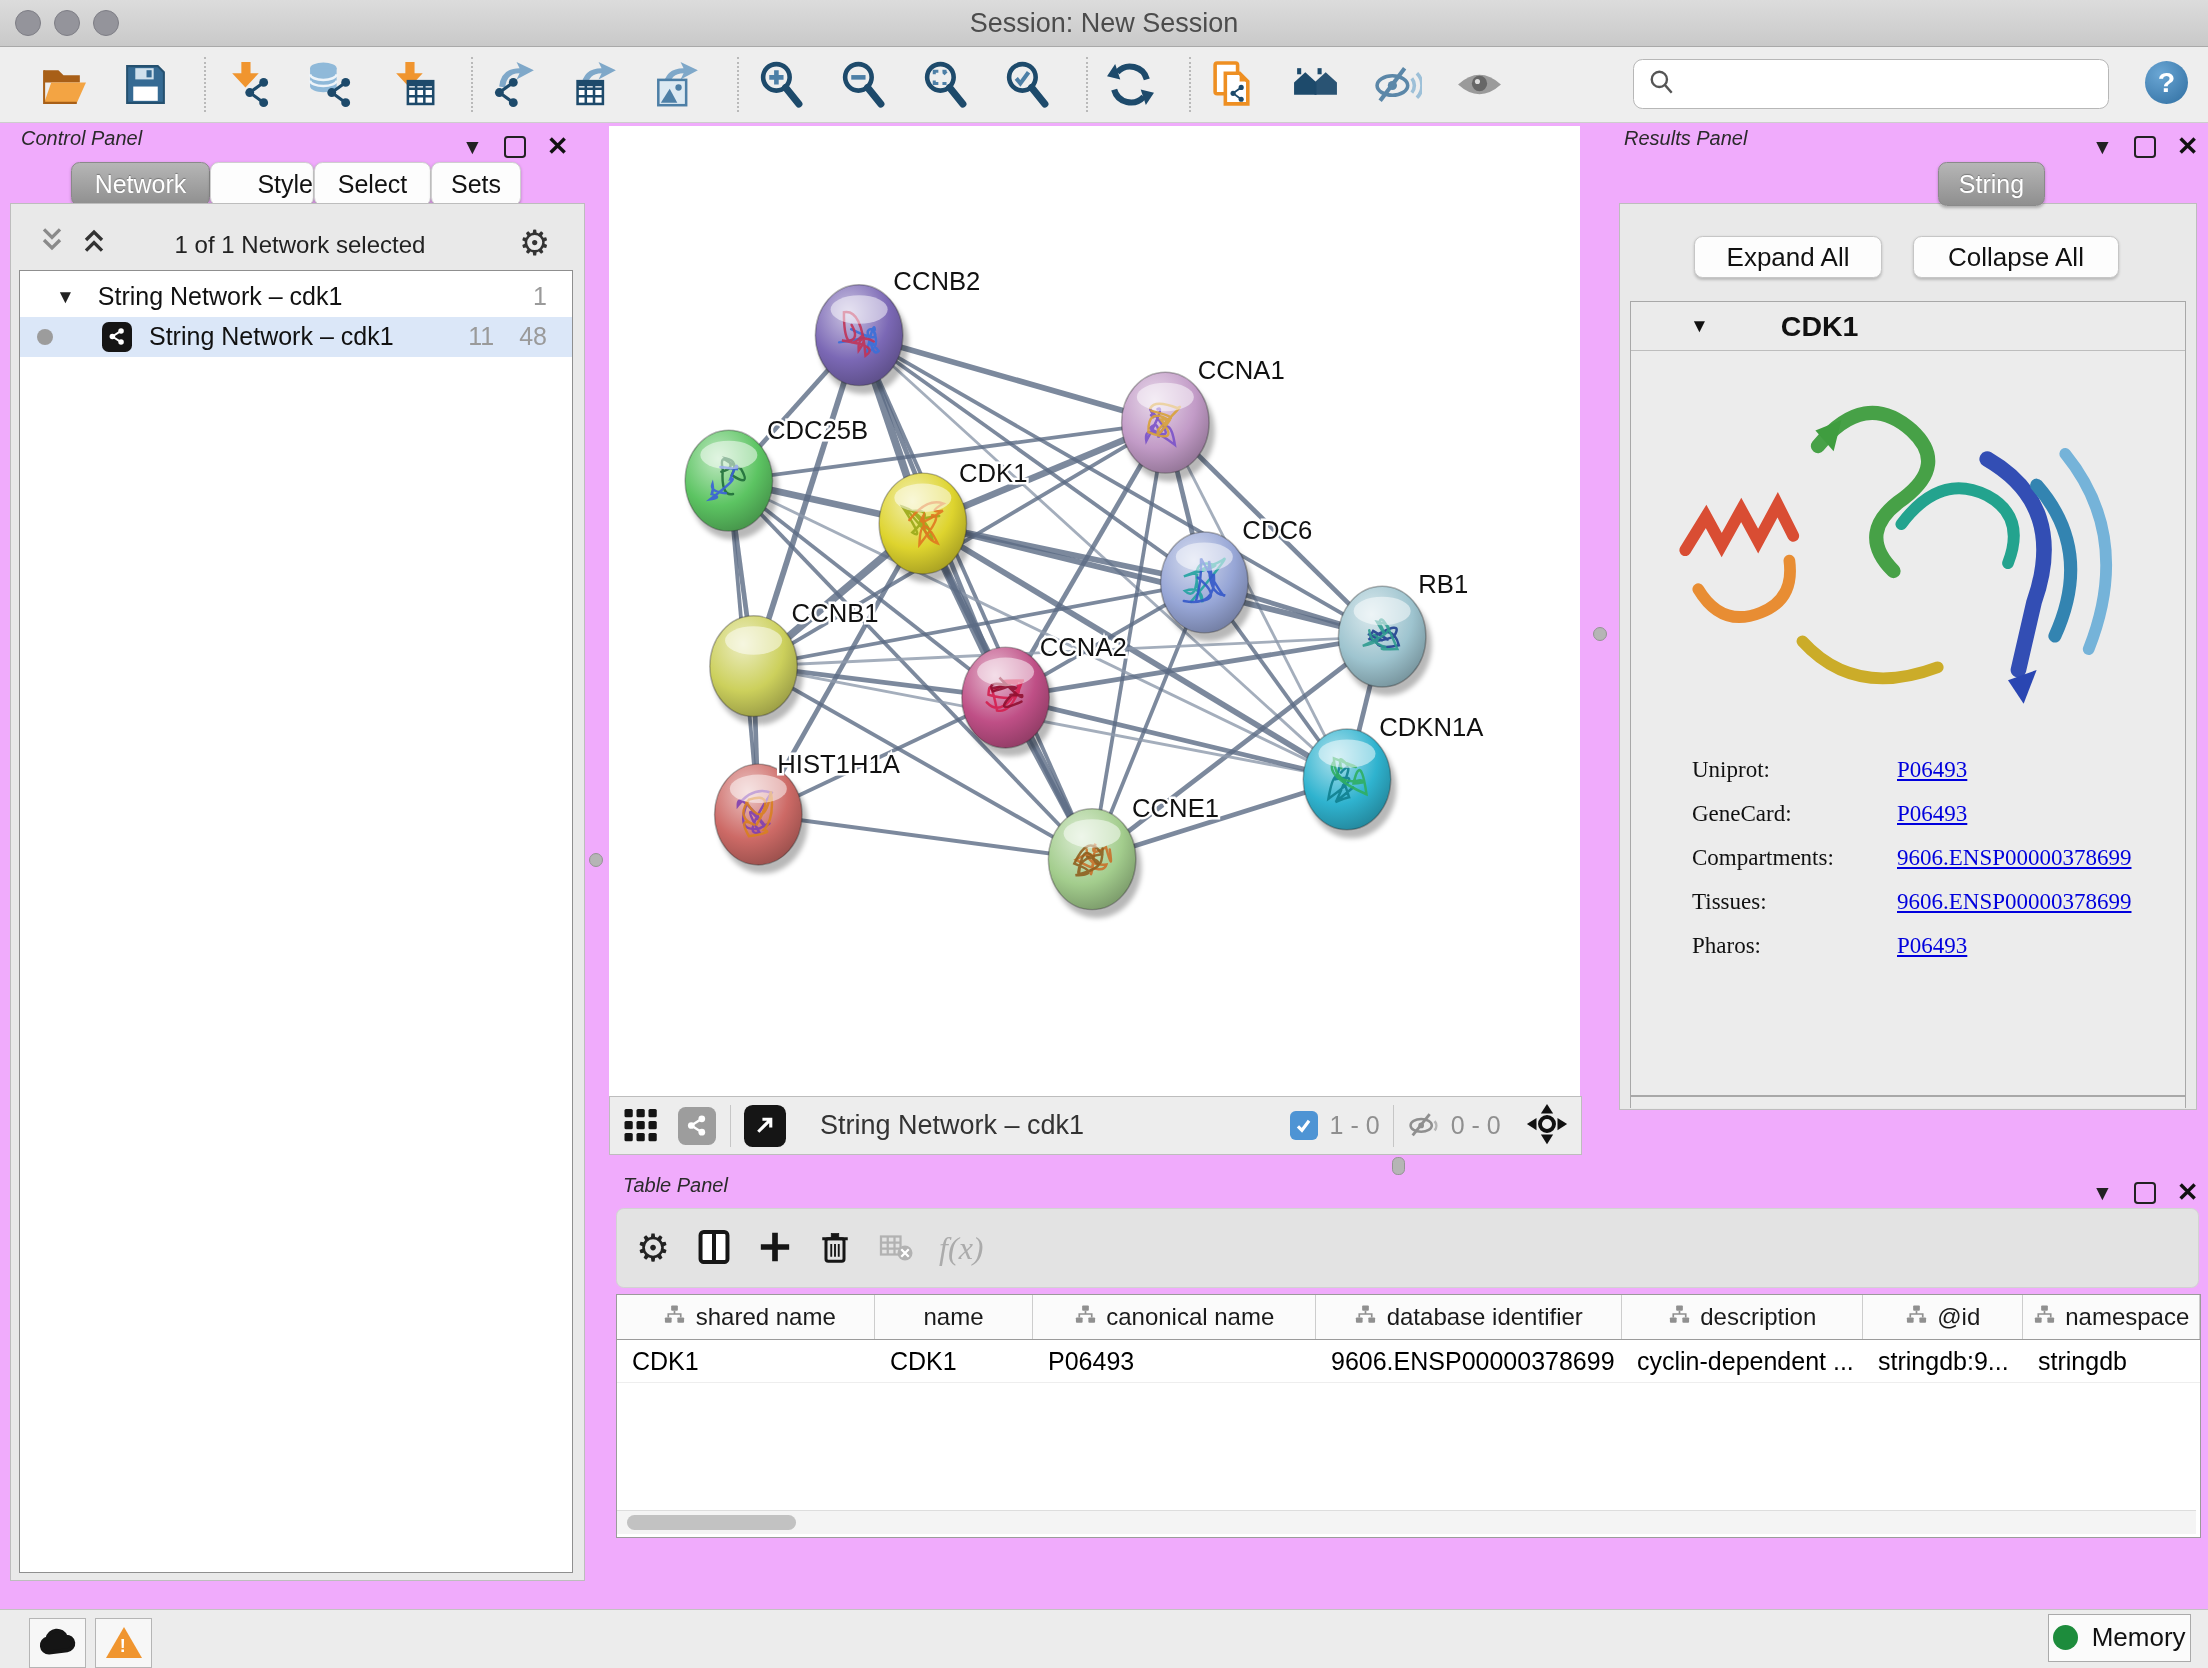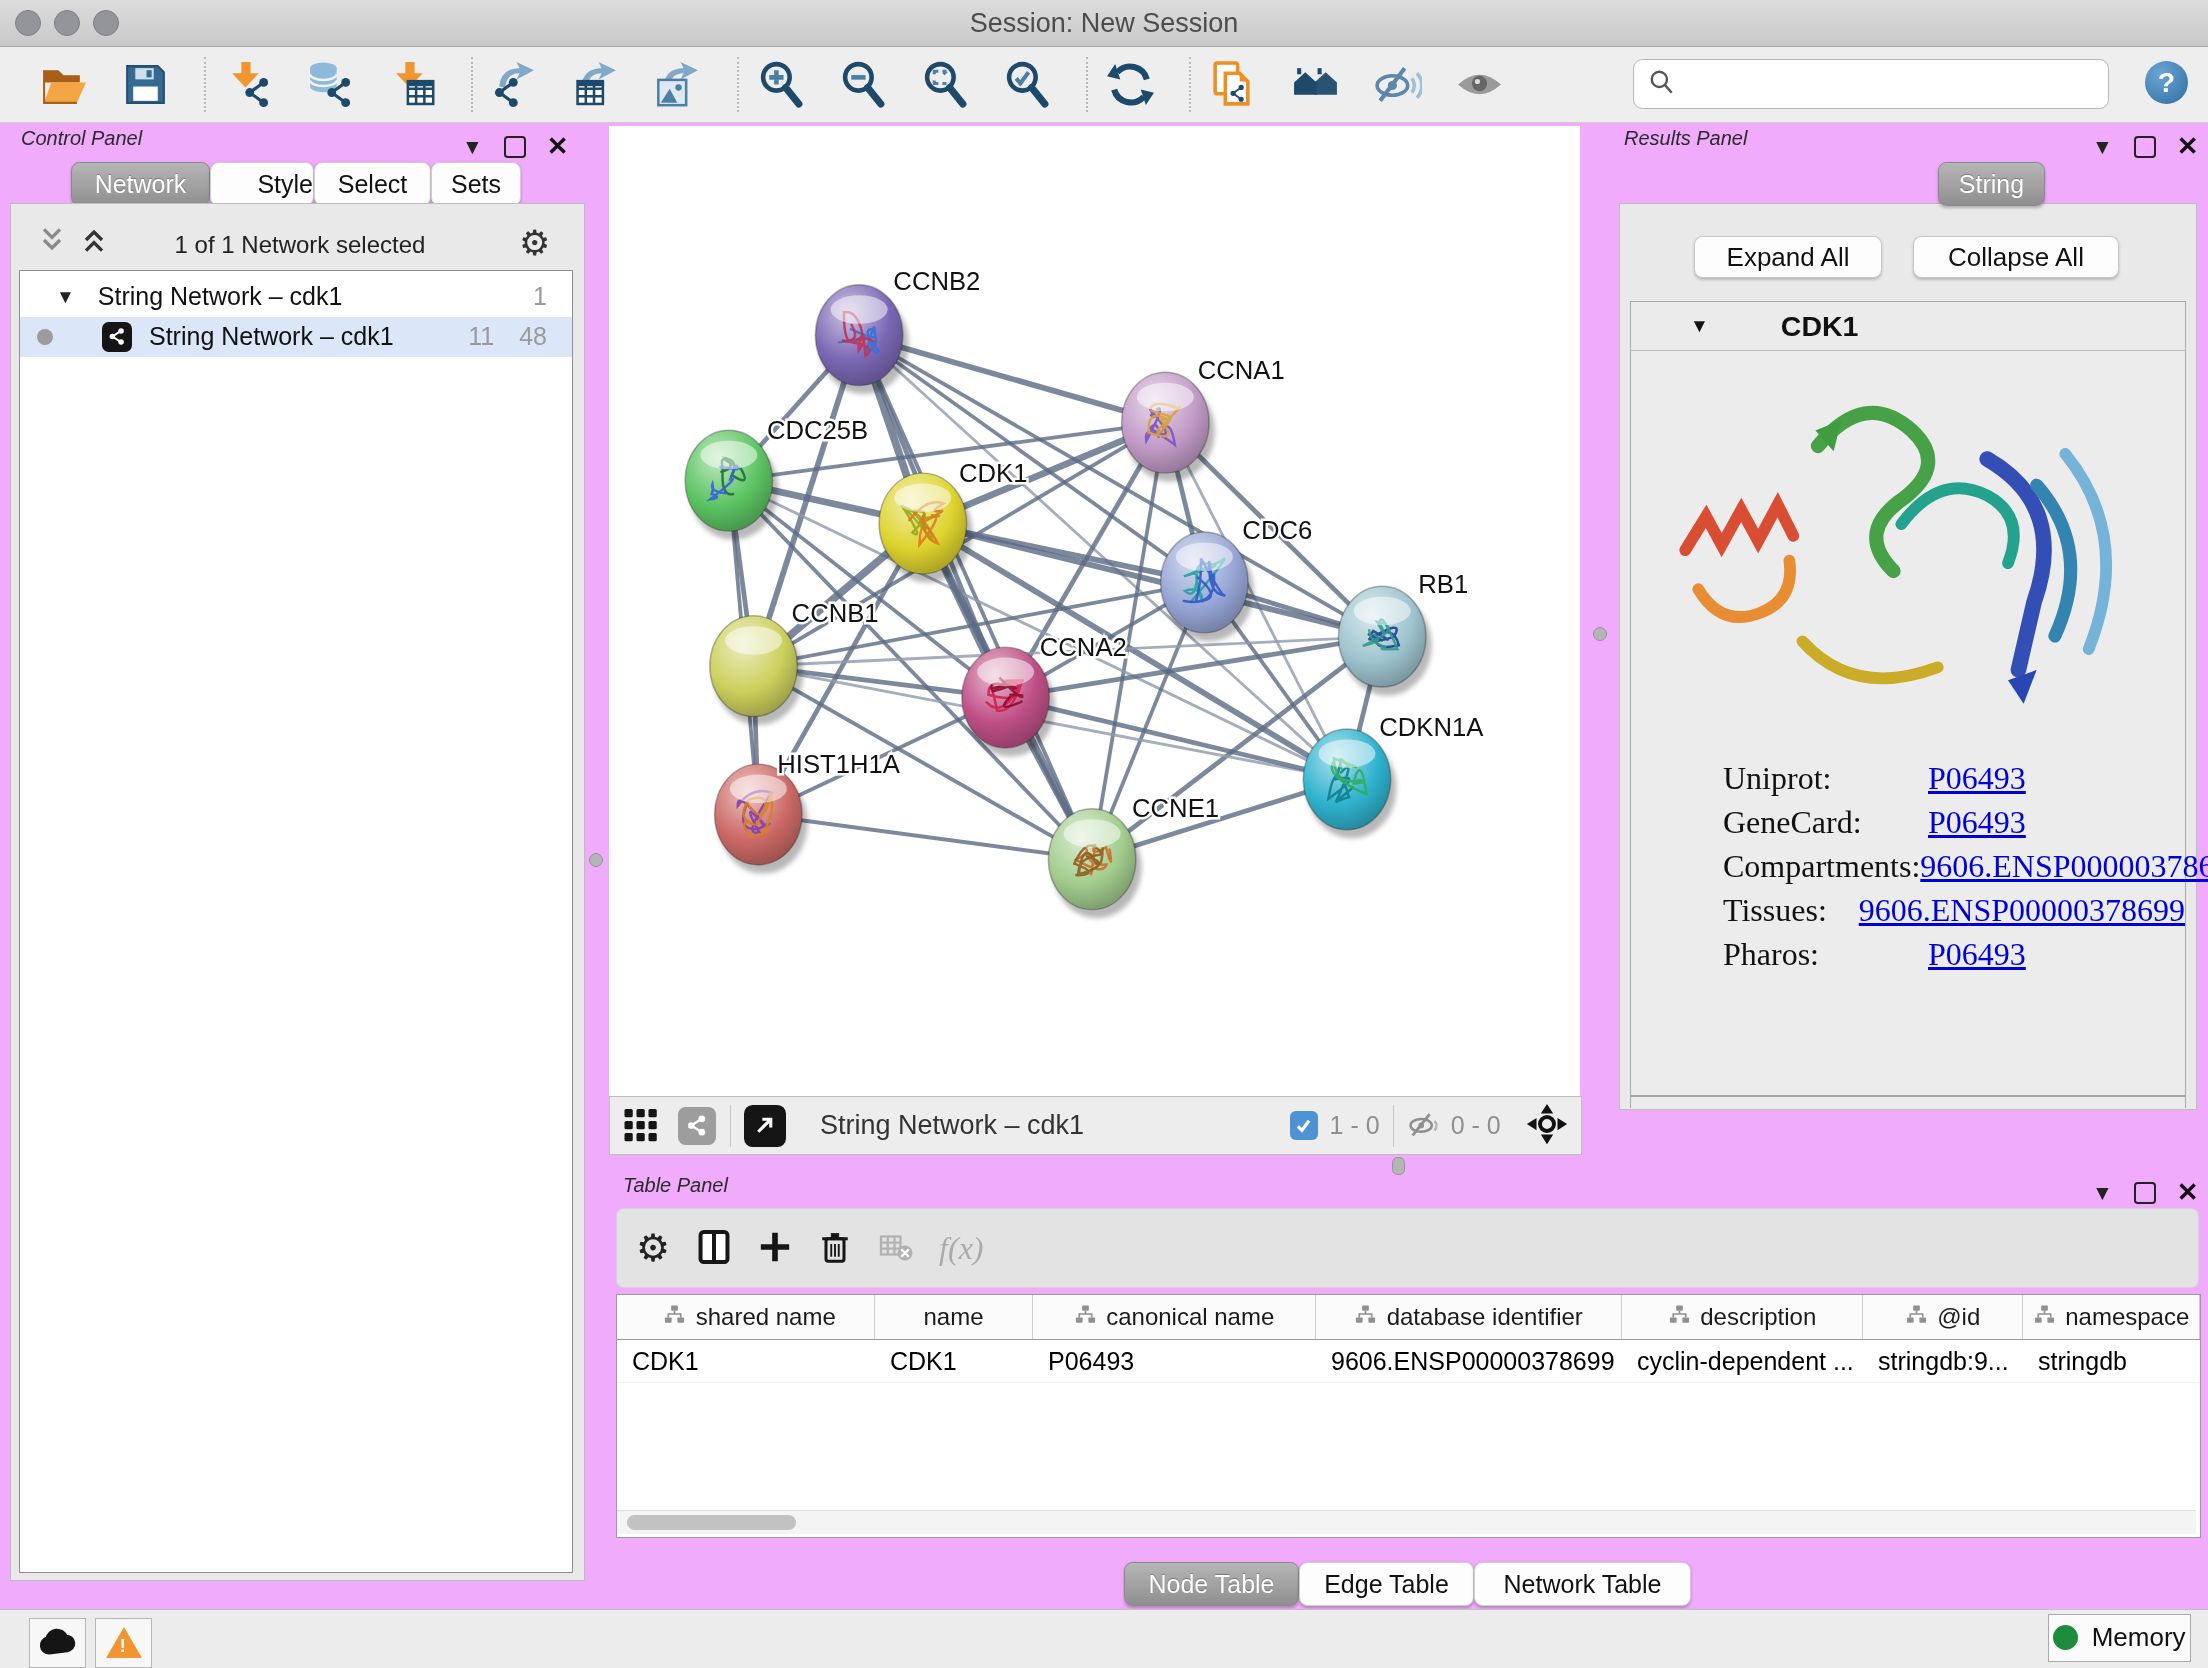--- a/index.html
+++ b/index.html
@@ -50,21 +50,21 @@
   .viewbar{background:#ededed;border:1px solid #bdbdbd;display:flex;align-items:center;}
   .vsep{width:0;height:42px;border-left:1px solid #c6c6c6;margin:0 13.3px;}
   .dim{color:#8f8f8f;font-size:25px;}
   
   .rbtn{background:#fdfdfd;border:1px solid #c6c6c6;border-radius:8.6px;
     font-size:26px;color:#111;text-align:center;box-shadow:0 1.9px 2.9px rgba(0,0,0,.2);}
   .card{background:#ececec;border:1.9px solid #a8a8a8;}
   .cardhead{height:48px;background:#ebebeb;border-bottom:1.9px solid #bdbdbd;
     display:flex;align-items:center;}
   .serif{font-family:"Liberation Serif",serif;}
-  .xlrow{display:flex;height:44px;align-items:center;font-size:32px;margin-left:31px;}
+  .xlrow{display:flex;height:44px;font-size:23px;}
   .xlrow .lbl{width:205px;color:#111;}
   .xlrow a{color:#0000dd;text-decoration:underline;}
   
   .ttool{background:#e3e3e3;border:1px solid #d2d2d2;border-radius:7.6px;
     display:flex;align-items:center;padding-left:19px;box-sizing:border-box;gap:25px;}
   .tablebox{background:#fff;border:1.9px solid #9b9b9b;}
   .thead{display:flex;background:#fbfbfb;border-bottom:1.9px solid #9b9b9b;height:44px;}
   .th{display:flex;align-items:center;justify-content:center;gap:9.5px;font-size:24px;
     color:#1a1a1a;border-right:1px solid #cdcdcd;box-sizing:border-box;overflow:hidden;
     white-space:nowrap;}
@@ -775,25 +775,20 @@
           <div class="td" style="width: 306px;">9606.ENSP00000378699</div>
           <div class="td" style="width: 241px;">cyclin-dependent ...</div>
           <div class="td" style="width: 160px;">stringdb:9...</div>
           <div class="td" style="width: 177px;">stringdb</div>
         </div>
       </div>
     <div class="hscroll abs" style="left:0;top:215px;width:1579px;height:23px">
       <div class="hthumb" style="margin:3.8px 0 0 9.5px;width:169px"></div>
     </div>
   </div>
-  <div class="abs" id="tableTabs" style="left:1124px;top:1562px;display:flex">
-      <div class="tab sel" style="width: 173px;">Node Table</div>
-      <div class="tab" style="width: 173px;">Edge Table</div>
-      <div class="tab" style="width: 215px;">Network Table</div>
-    </div>
 
   <div class="abs statusbar">
     <div class="abs sq" style="left:28.5px;top:7.6px">
       <svg width="38" height="28.5" viewBox="0 0 48 34">
           <path d="M14 30a9 9 0 0 1-2-17.8A12 12 0 0 1 35 10a8.5 8.5 0 0 1 2 17z" fill="#151515" stroke="#151515" stroke-width="5" stroke-linejoin="round"></path>
         </svg>
     </div>
     <div class="abs sq" style="left:95px;top:7.6px">
       <div class="warn">
           <span>!</span>

